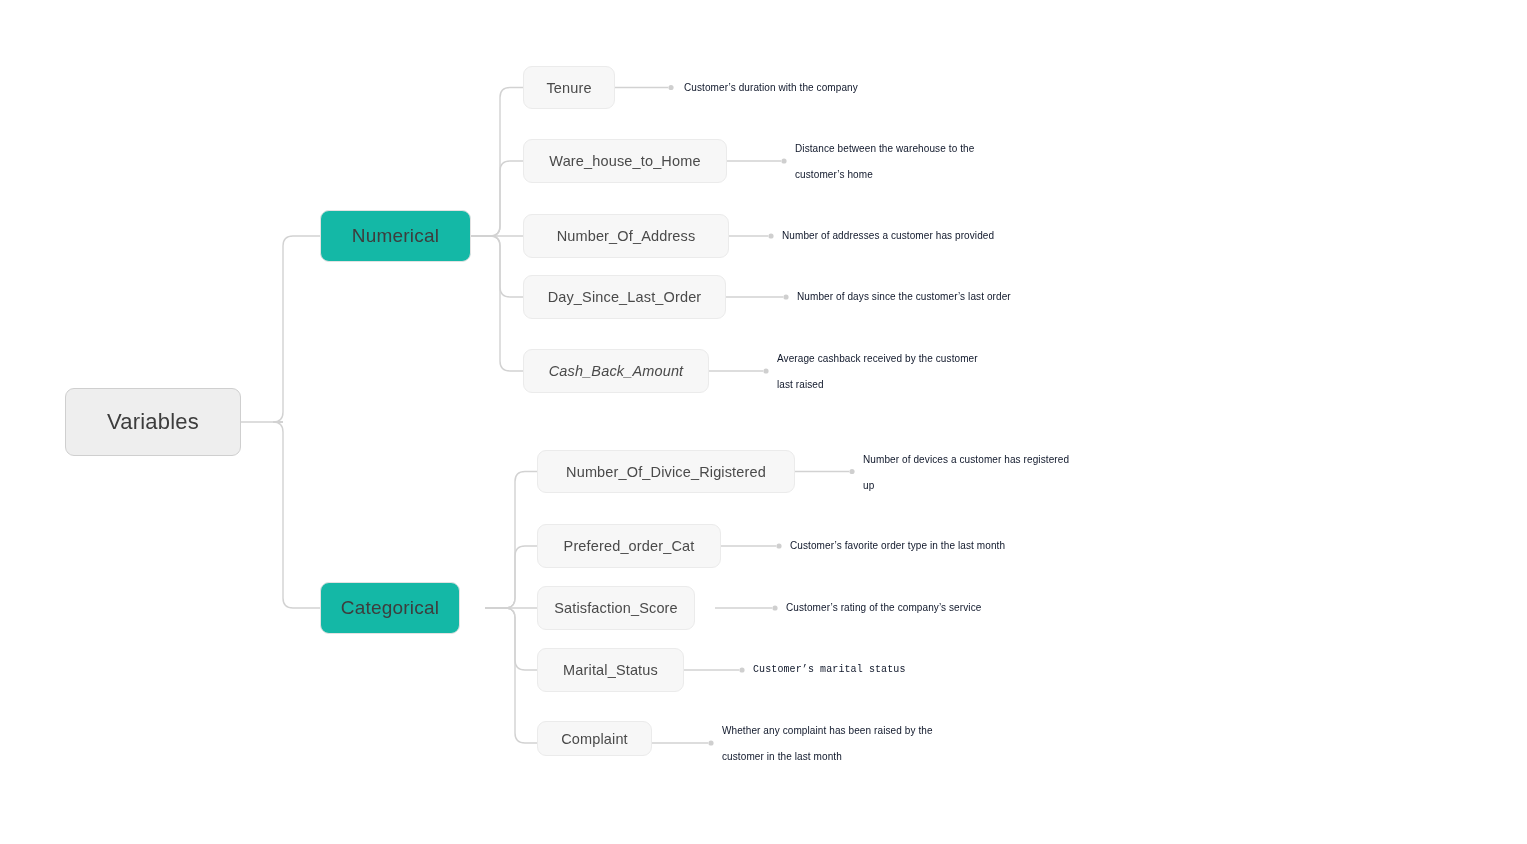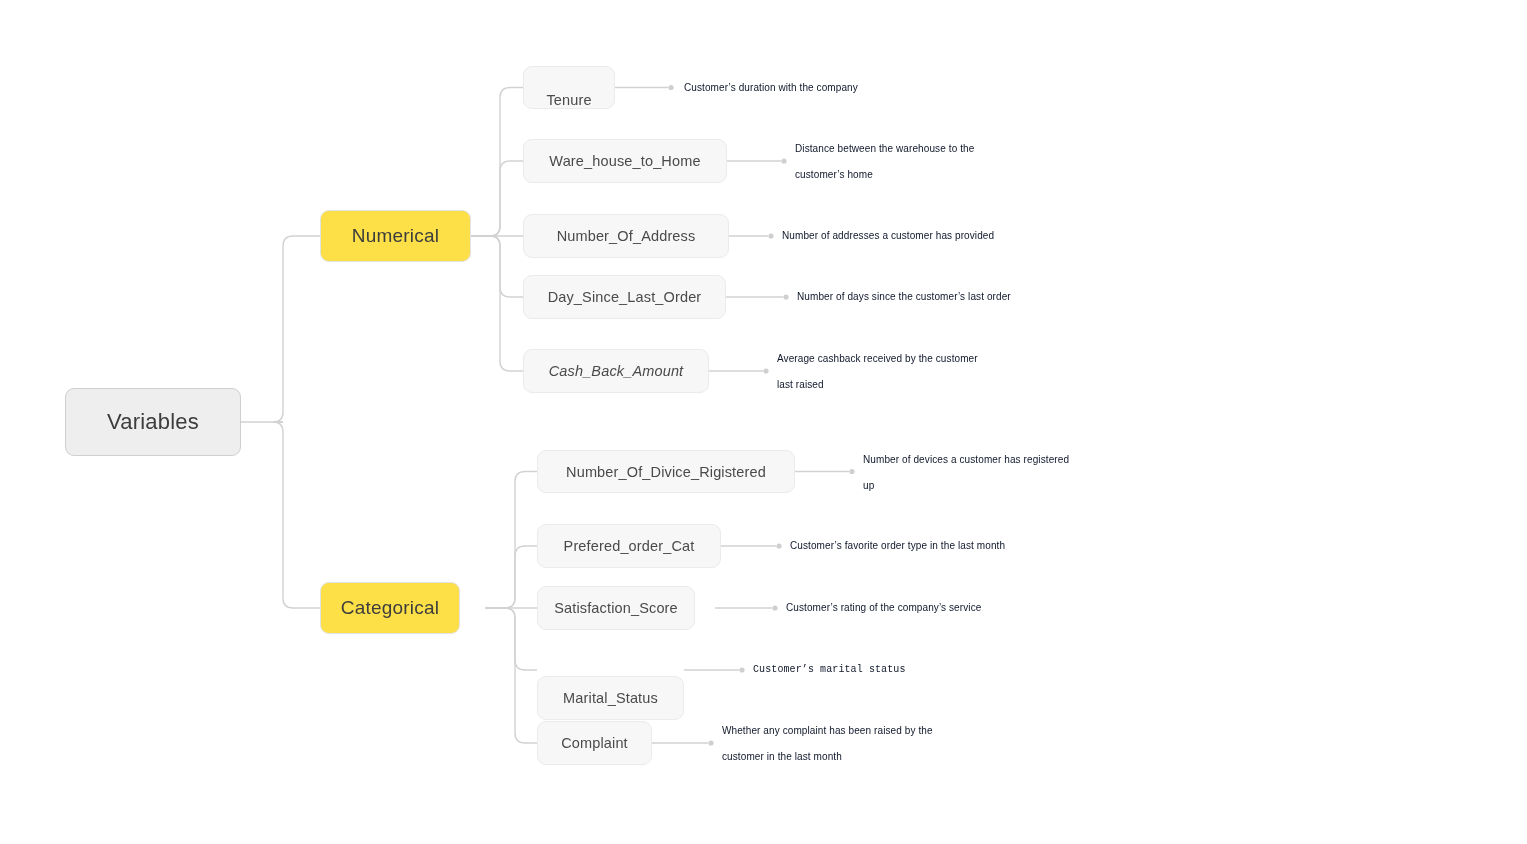--- a/index.html
+++ b/index.html
@@ -25,21 +25,21 @@
     white-space:nowrap;
     color:#3d3d3d;
   }
   .node-root{
     background:#eeeeee;
     border:1.3px solid #cfcfcf;
     font-size:22px;
     letter-spacing:.2px;
   }
   .node-branch{
-    background:#fde047;
+    background:#14b8a6;
     border:1.1px solid #e2e2e2;
     font-size:19px;
     letter-spacing:.2px;
   }
   .node-leaf{
     background:#f7f7f7;
     border:1px solid #ebebeb;
     font-size:14.5px;
     color:#4a4a4a;
     letter-spacing:.15px;
@@ -94,21 +94,21 @@
       <path d="M652 743 H708" class="wire"></path>
       <circle cx="711" cy="743" r="2.6" class="wire-dot"></circle>
     </svg>
   <div id="nodes">
       <div class="node node-root" style="left: 65px; top: 388px; width: 176px; height: 68px;">
         <span>Variables</span>
       </div>
       <div class="node node-branch" style="left: 320px; top: 210px; width: 151px; height: 52px;">
         <span>Numerical</span>
       </div>
-      <div class="node node-leaf" style="left: 523px; top: 66px; width: 92px; height: 43px; align-items: flex-end;">
+      <div class="node node-leaf" style="left: 523px; top: 66px; width: 92px; height: 43px;">
         <span>Tenure</span>
       </div>
       <div class="desc" style="left: 684px; top: 75px;">Customer’s duration with the company</div>
       <div class="node node-leaf" style="left: 523px; top: 139px; width: 204px; height: 44px;">
         <span>Ware_house_to_Home</span>
       </div>
       <div class="desc" style="left: 795px; top: 136px;">Distance between the warehouse to the
 customer’s home</div>
       <div class="node node-leaf" style="left: 523px; top: 214px; width: 206px; height: 44px;">
         <span>Number_Of_Address</span>
@@ -132,23 +132,23 @@
       <div class="desc" style="left: 863px; top: 447px;">Number of devices a customer has registered
 up</div>
       <div class="node node-leaf" style="left: 537px; top: 524px; width: 184px; height: 44px;">
         <span>Prefered_order_Cat</span>
       </div>
       <div class="desc" style="left: 790px; top: 533px;">Customer’s favorite order type in the last month</div>
       <div class="node node-leaf" style="left: 537px; top: 586px; width: 158px; height: 44px;">
         <span>Satisfaction_Score</span>
       </div>
       <div class="desc" style="left: 786px; top: 595px;">Customer’s rating of the company’s service</div>
-      <div class="node node-leaf" style="left: 537px; top: 676px; width: 147px; height: 44px;">
+      <div class="node node-leaf" style="left: 537px; top: 648px; width: 147px; height: 44px;">
         <span>Marital_Status</span>
       </div>
       <div class="desc" style="left: 753px; top: 657px; font-family: Liberation Mono, monospace;">Customer’s marital status</div>
-      <div class="node node-leaf" style="left: 537px; top: 721px; width: 115px; height: 44px;">
+      <div class="node node-leaf" style="left: 537px; top: 721px; width: 115px; height: 35px;">
         <span>Complaint</span>
       </div>
       <div class="desc" style="left: 722px; top: 718px;">Whether any complaint has been raised by the
 customer in the last month</div>
     </div>
 </div>
 
 </body></html>

